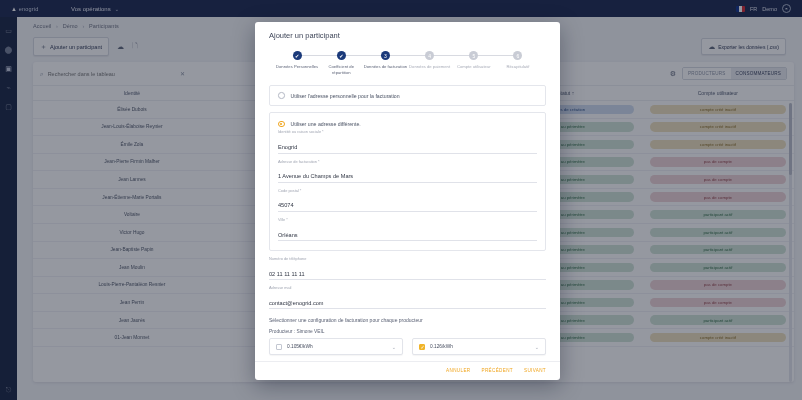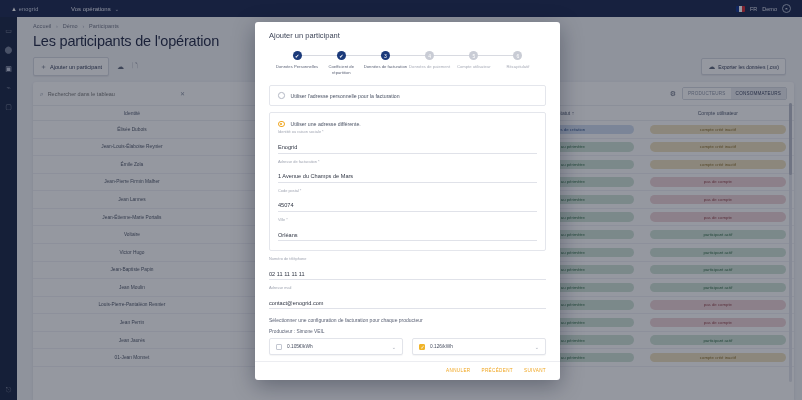--- a/index.html
+++ b/index.html
@@ -200,21 +200,20 @@
 
     <div class="content">
       <div class="breadcrumb">
         <span>Accueil</span>
         <span class="sep">›</span>
         <span>Démo</span>
         <span class="sep">›</span>
         <span>Participants</span>
       </div>
 
-      <div class="page-title">Les participants de l'opération</div>
 
       <div class="toolbar">
         <button class="btn-primary">
           <span class="tb-ico">＋</span>
           <span>Ajouter un participant</span>
         </button>
         <span class="tb-ico">☁</span>
         <span class="tb-ico">🗋</span>
         <button class="btn-export">
           <span class="tb-ico">☁</span>

